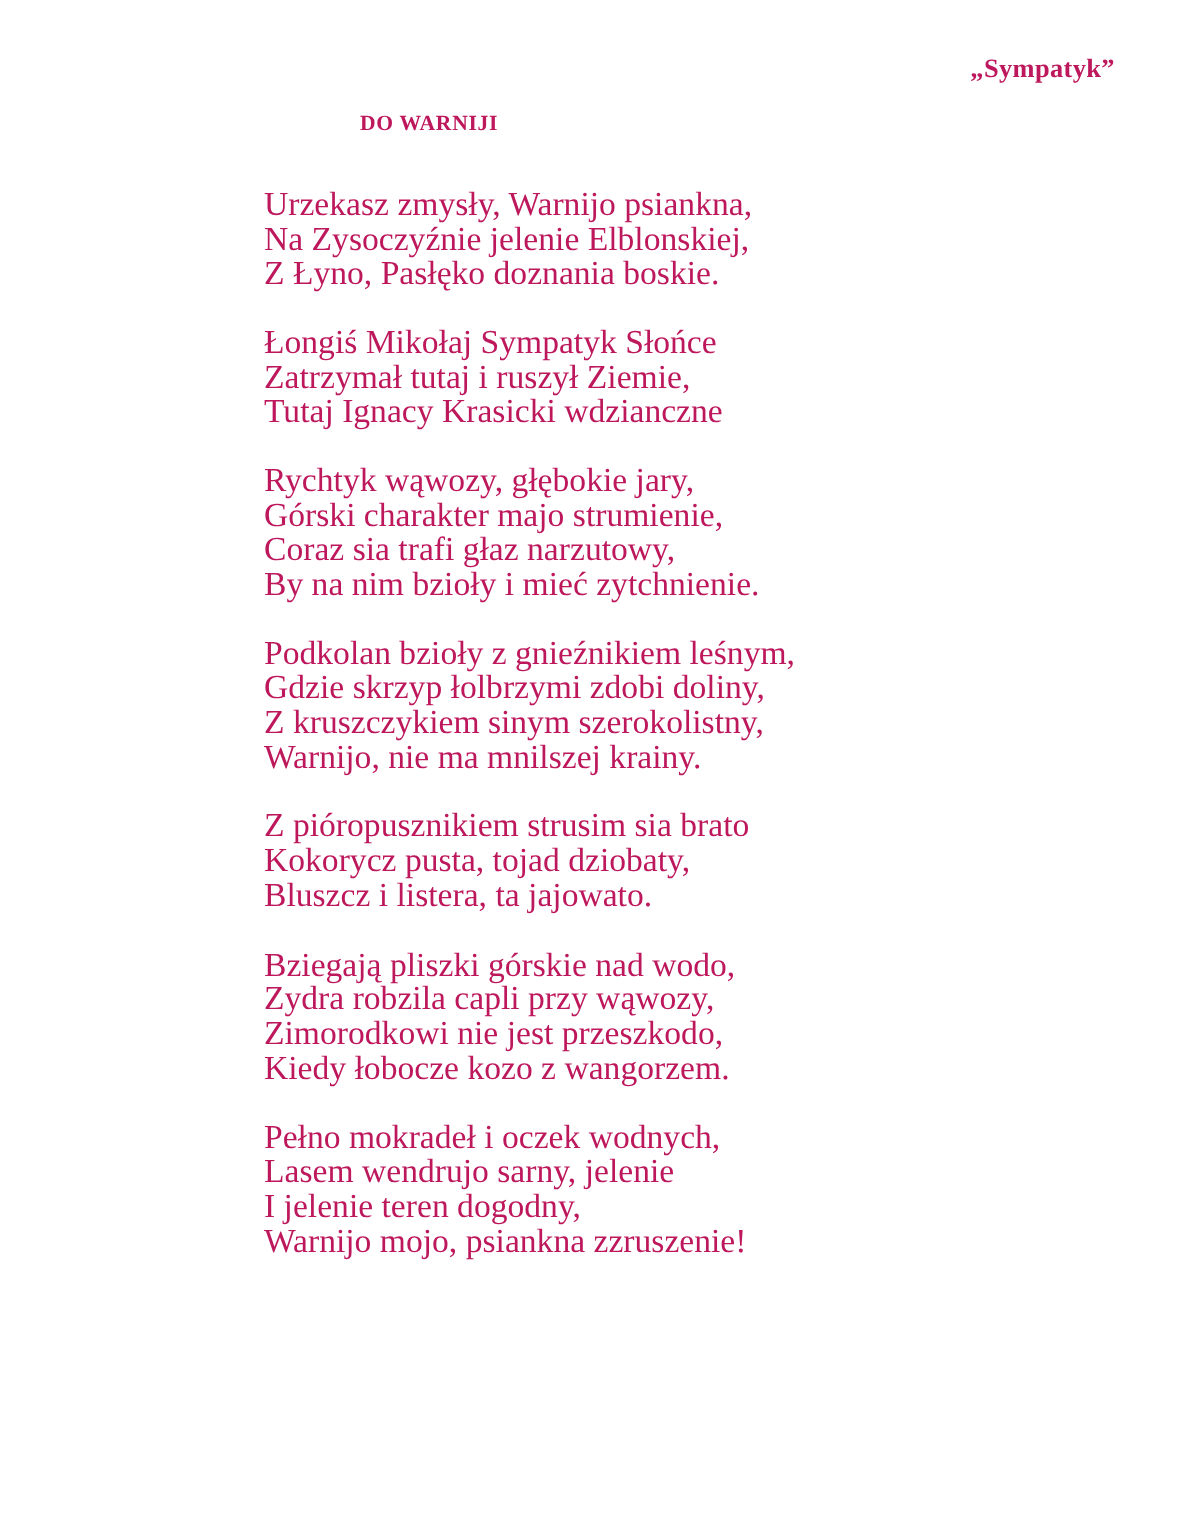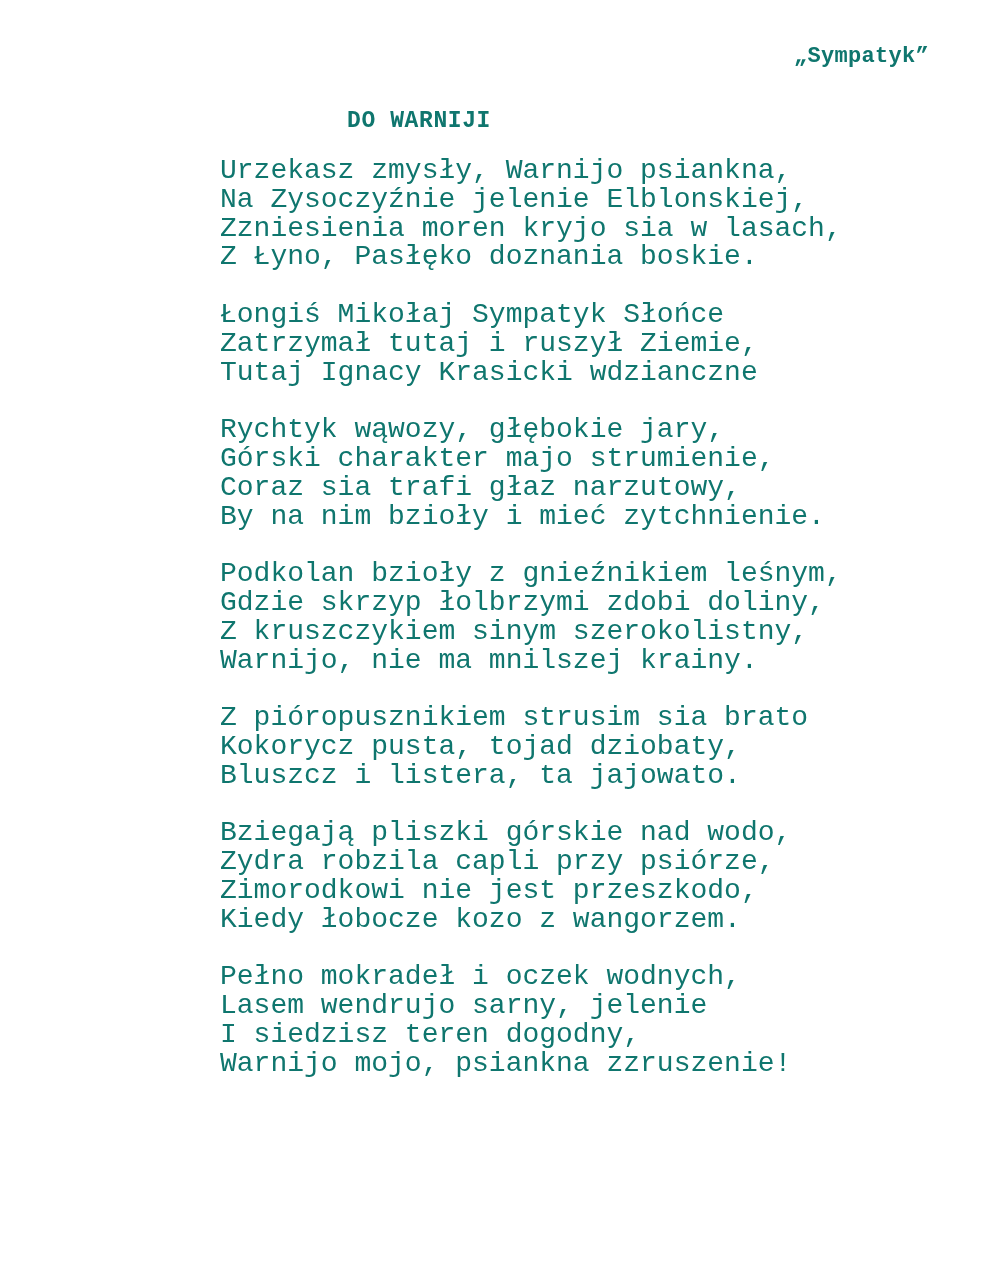--- a/index.html
+++ b/index.html
@@ -5,42 +5,41 @@
   html, body {
     margin: 0;
     padding: 0;
     background: #ffffff;
   }
   .page {
     position: relative;
     width: 987px;
     height: 1268px;
     background: #ffffff;
-    color: #0f766e;
-    font-family: Liberation Mono, monospace;
+    color: #be185d;
+    font-family: Liberation Serif, serif;
     overflow: hidden;
   }
   .attribution {
     position: absolute;
     top: 44px;
     left: 0;
     right: 58px;
     text-align: right;
     font-size: 22px;
     font-weight: bold;
     letter-spacing: 0.3px;
   }
   .poem-title {
     position: absolute;
-    top: 108px;
+    top: 92px;
     left: 300px;
-    font-size: 23px;
+    font-size: 18px;
     font-weight: bold;
     letter-spacing: 0.6px;
-    margin-left: 47px;
   }
   .poem {
     position: absolute;
     top: 157px;
     left: 220px;
     font-size: 28px;
     line-height: 28.8px;
   }
   .stanza {
     margin: 0 0 28.8px 0;
@@ -54,21 +53,20 @@
 
 <div class="page">
   <div class="attribution">„Sympatyk”</div>
 
   <div class="poem-title">DO WARNIJI</div>
 
   <div class="poem" id="poem">
       <div class="stanza">
         <div class="poem-line">Urzekasz zmysły, Warnijo psiankna,</div>
         <div class="poem-line">Na Zysoczyźnie jelenie Elblonskiej,</div>
-        <div class="poem-line">Zzniesienia moren kryjo sia w lasach,</div>
         <div class="poem-line">Z Łyno, Pasłęko doznania boskie.</div>
       </div>
       <div class="stanza">
         <div class="poem-line">Łongiś Mikołaj Sympatyk Słońce</div>
         <div class="poem-line">Zatrzymał tutaj i ruszył Ziemie,</div>
         <div class="poem-line">Tutaj Ignacy Krasicki wdzianczne</div>
       </div>
       <div class="stanza">
         <div class="poem-line">Rychtyk wąwozy, głębokie jary,</div>
         <div class="poem-line">Górski charakter majo strumienie,</div>
@@ -81,24 +79,24 @@
         <div class="poem-line">Z kruszczykiem sinym szerokolistny,</div>
         <div class="poem-line">Warnijo, nie ma mnilszej krainy.</div>
       </div>
       <div class="stanza">
         <div class="poem-line">Z pióropusznikiem strusim sia brato</div>
         <div class="poem-line">Kokorycz pusta, tojad dziobaty,</div>
         <div class="poem-line">Bluszcz i listera, ta jajowato.</div>
       </div>
       <div class="stanza">
         <div class="poem-line">Bziegają pliszki górskie nad wodo,</div>
-        <div class="poem-line">Zydra robzila capli przy psiórze,</div>
+        <div class="poem-line">Zydra robzila capli przy wąwozy,</div>
         <div class="poem-line">Zimorodkowi nie jest przeszkodo,</div>
         <div class="poem-line">Kiedy łobocze kozo z wangorzem.</div>
       </div>
       <div class="stanza">
         <div class="poem-line">Pełno mokradeł i oczek wodnych,</div>
         <div class="poem-line">Lasem wendrujo sarny, jelenie</div>
-        <div class="poem-line">I siedzisz teren dogodny,</div>
+        <div class="poem-line">I jelenie teren dogodny,</div>
         <div class="poem-line">Warnijo mojo, psiankna zzruszenie!</div>
       </div>
     </div>
 </div>
 
 </body></html>

